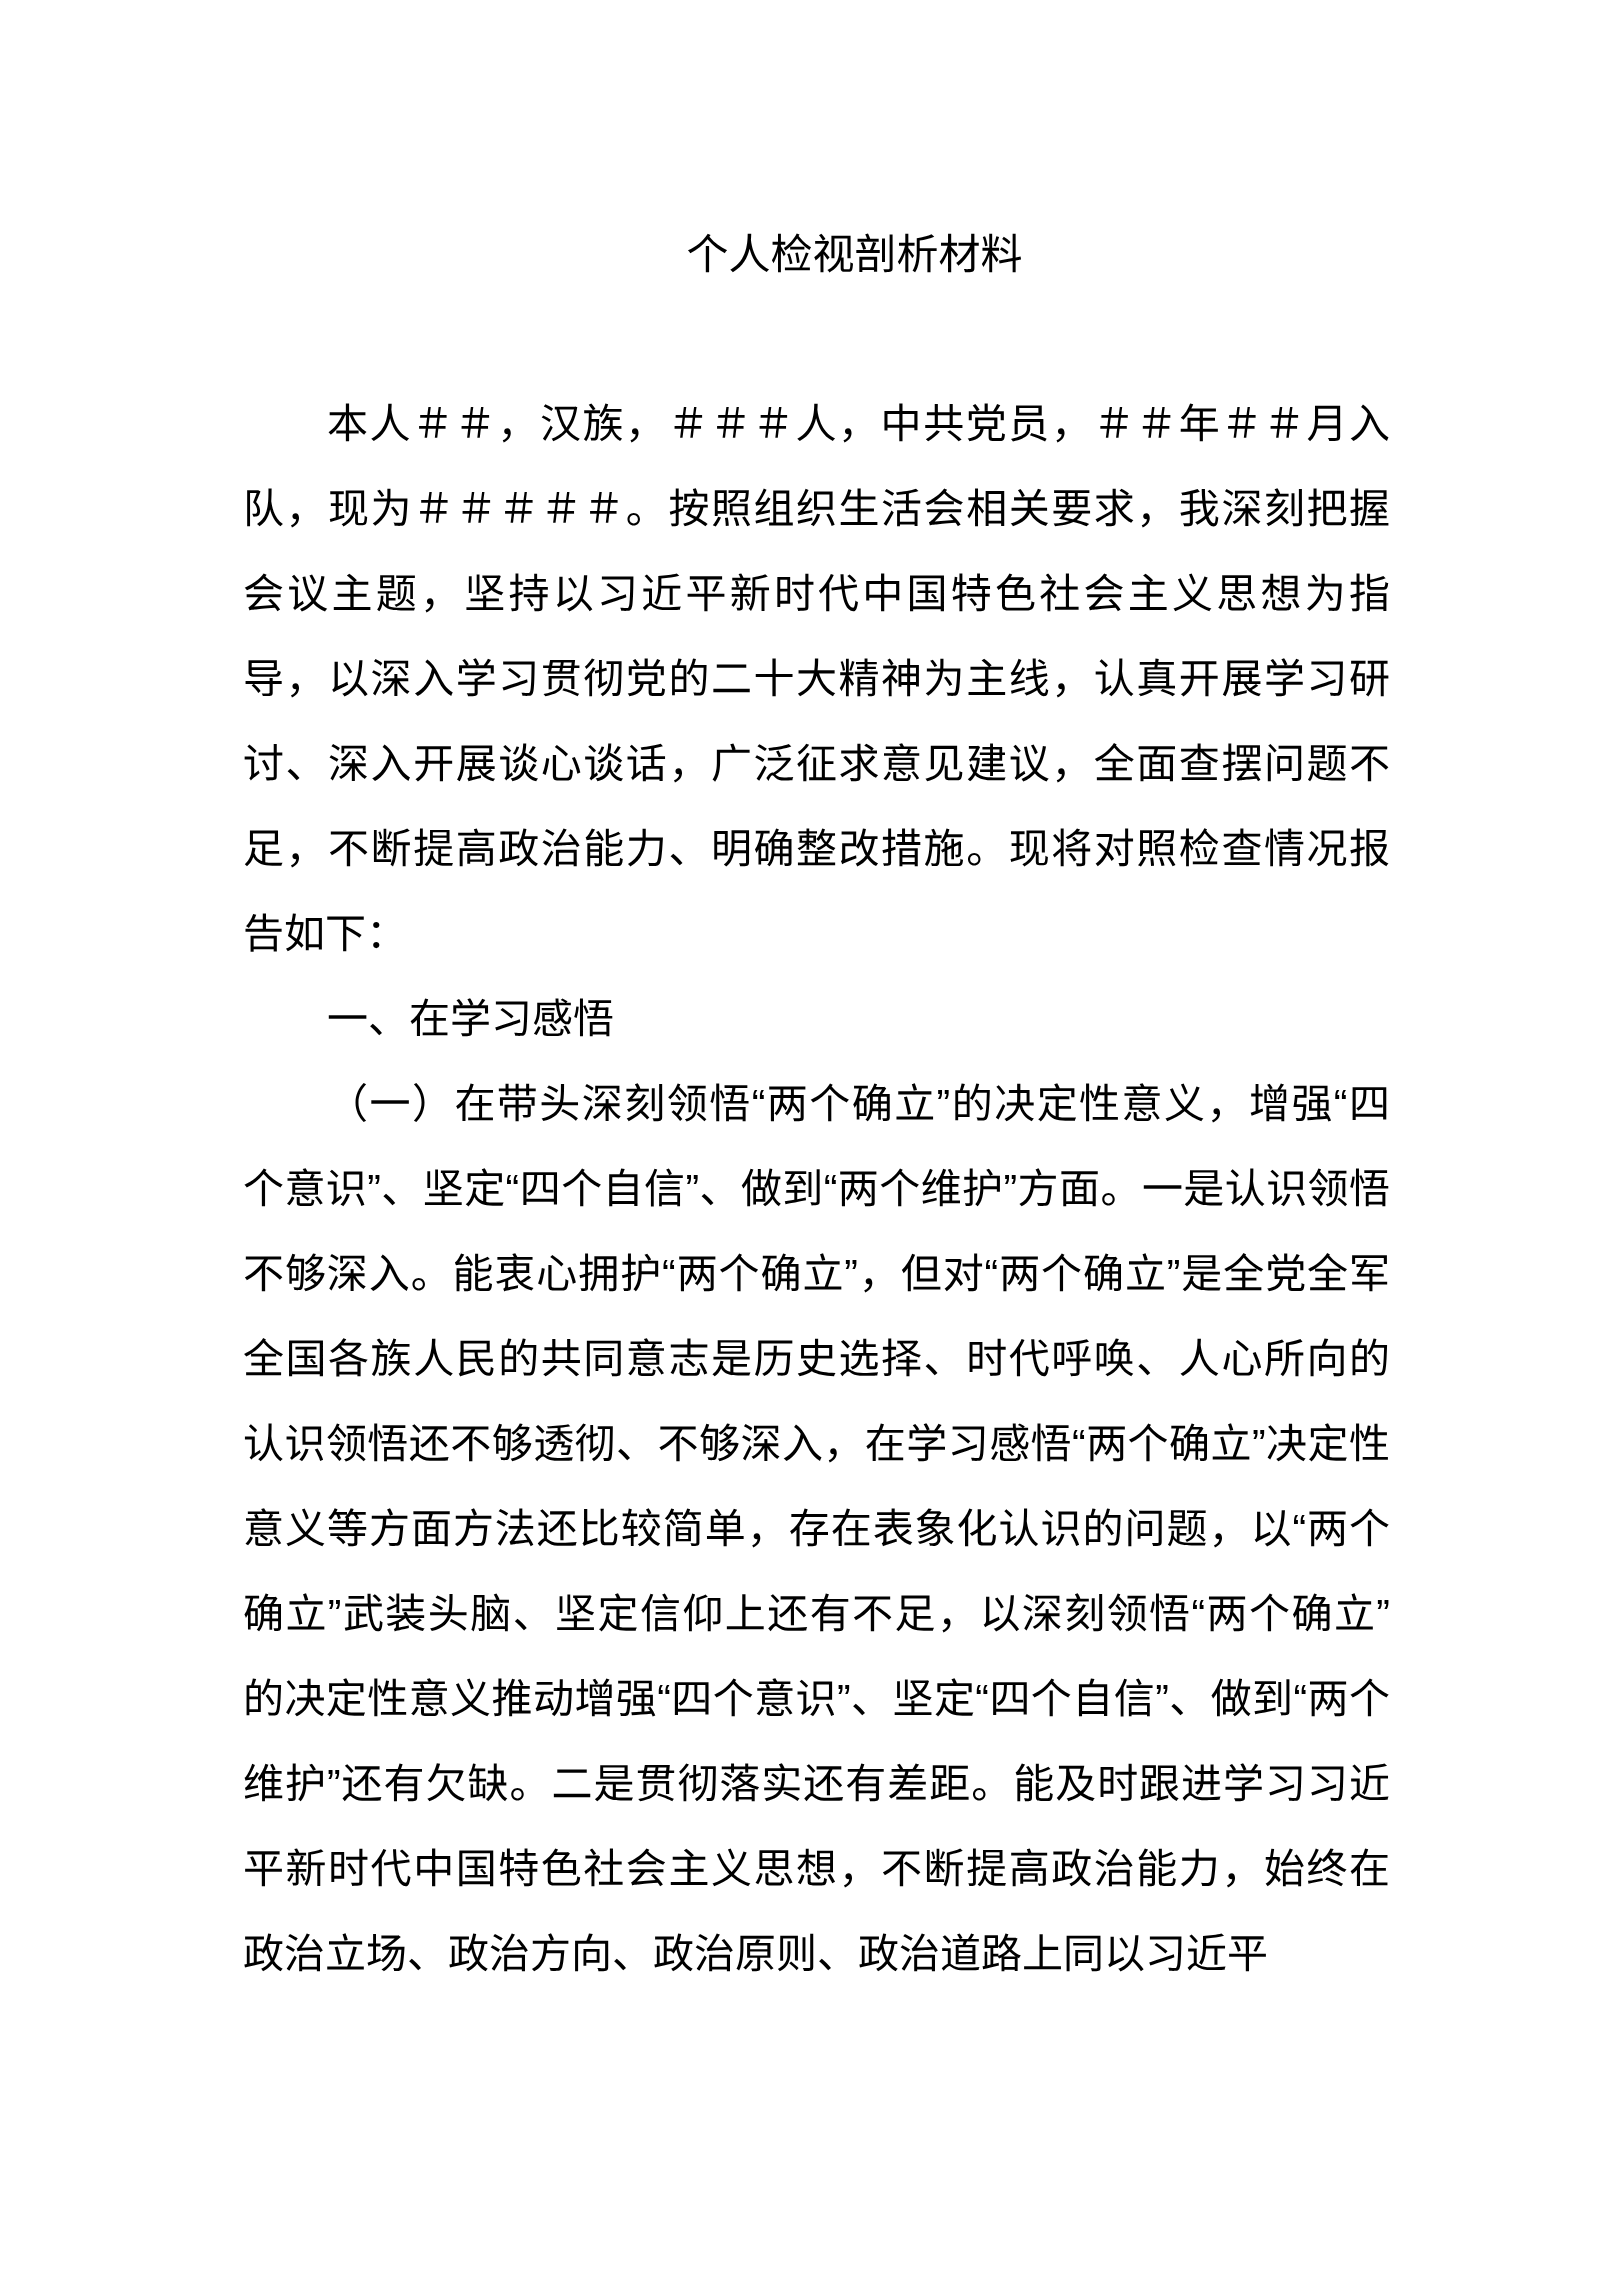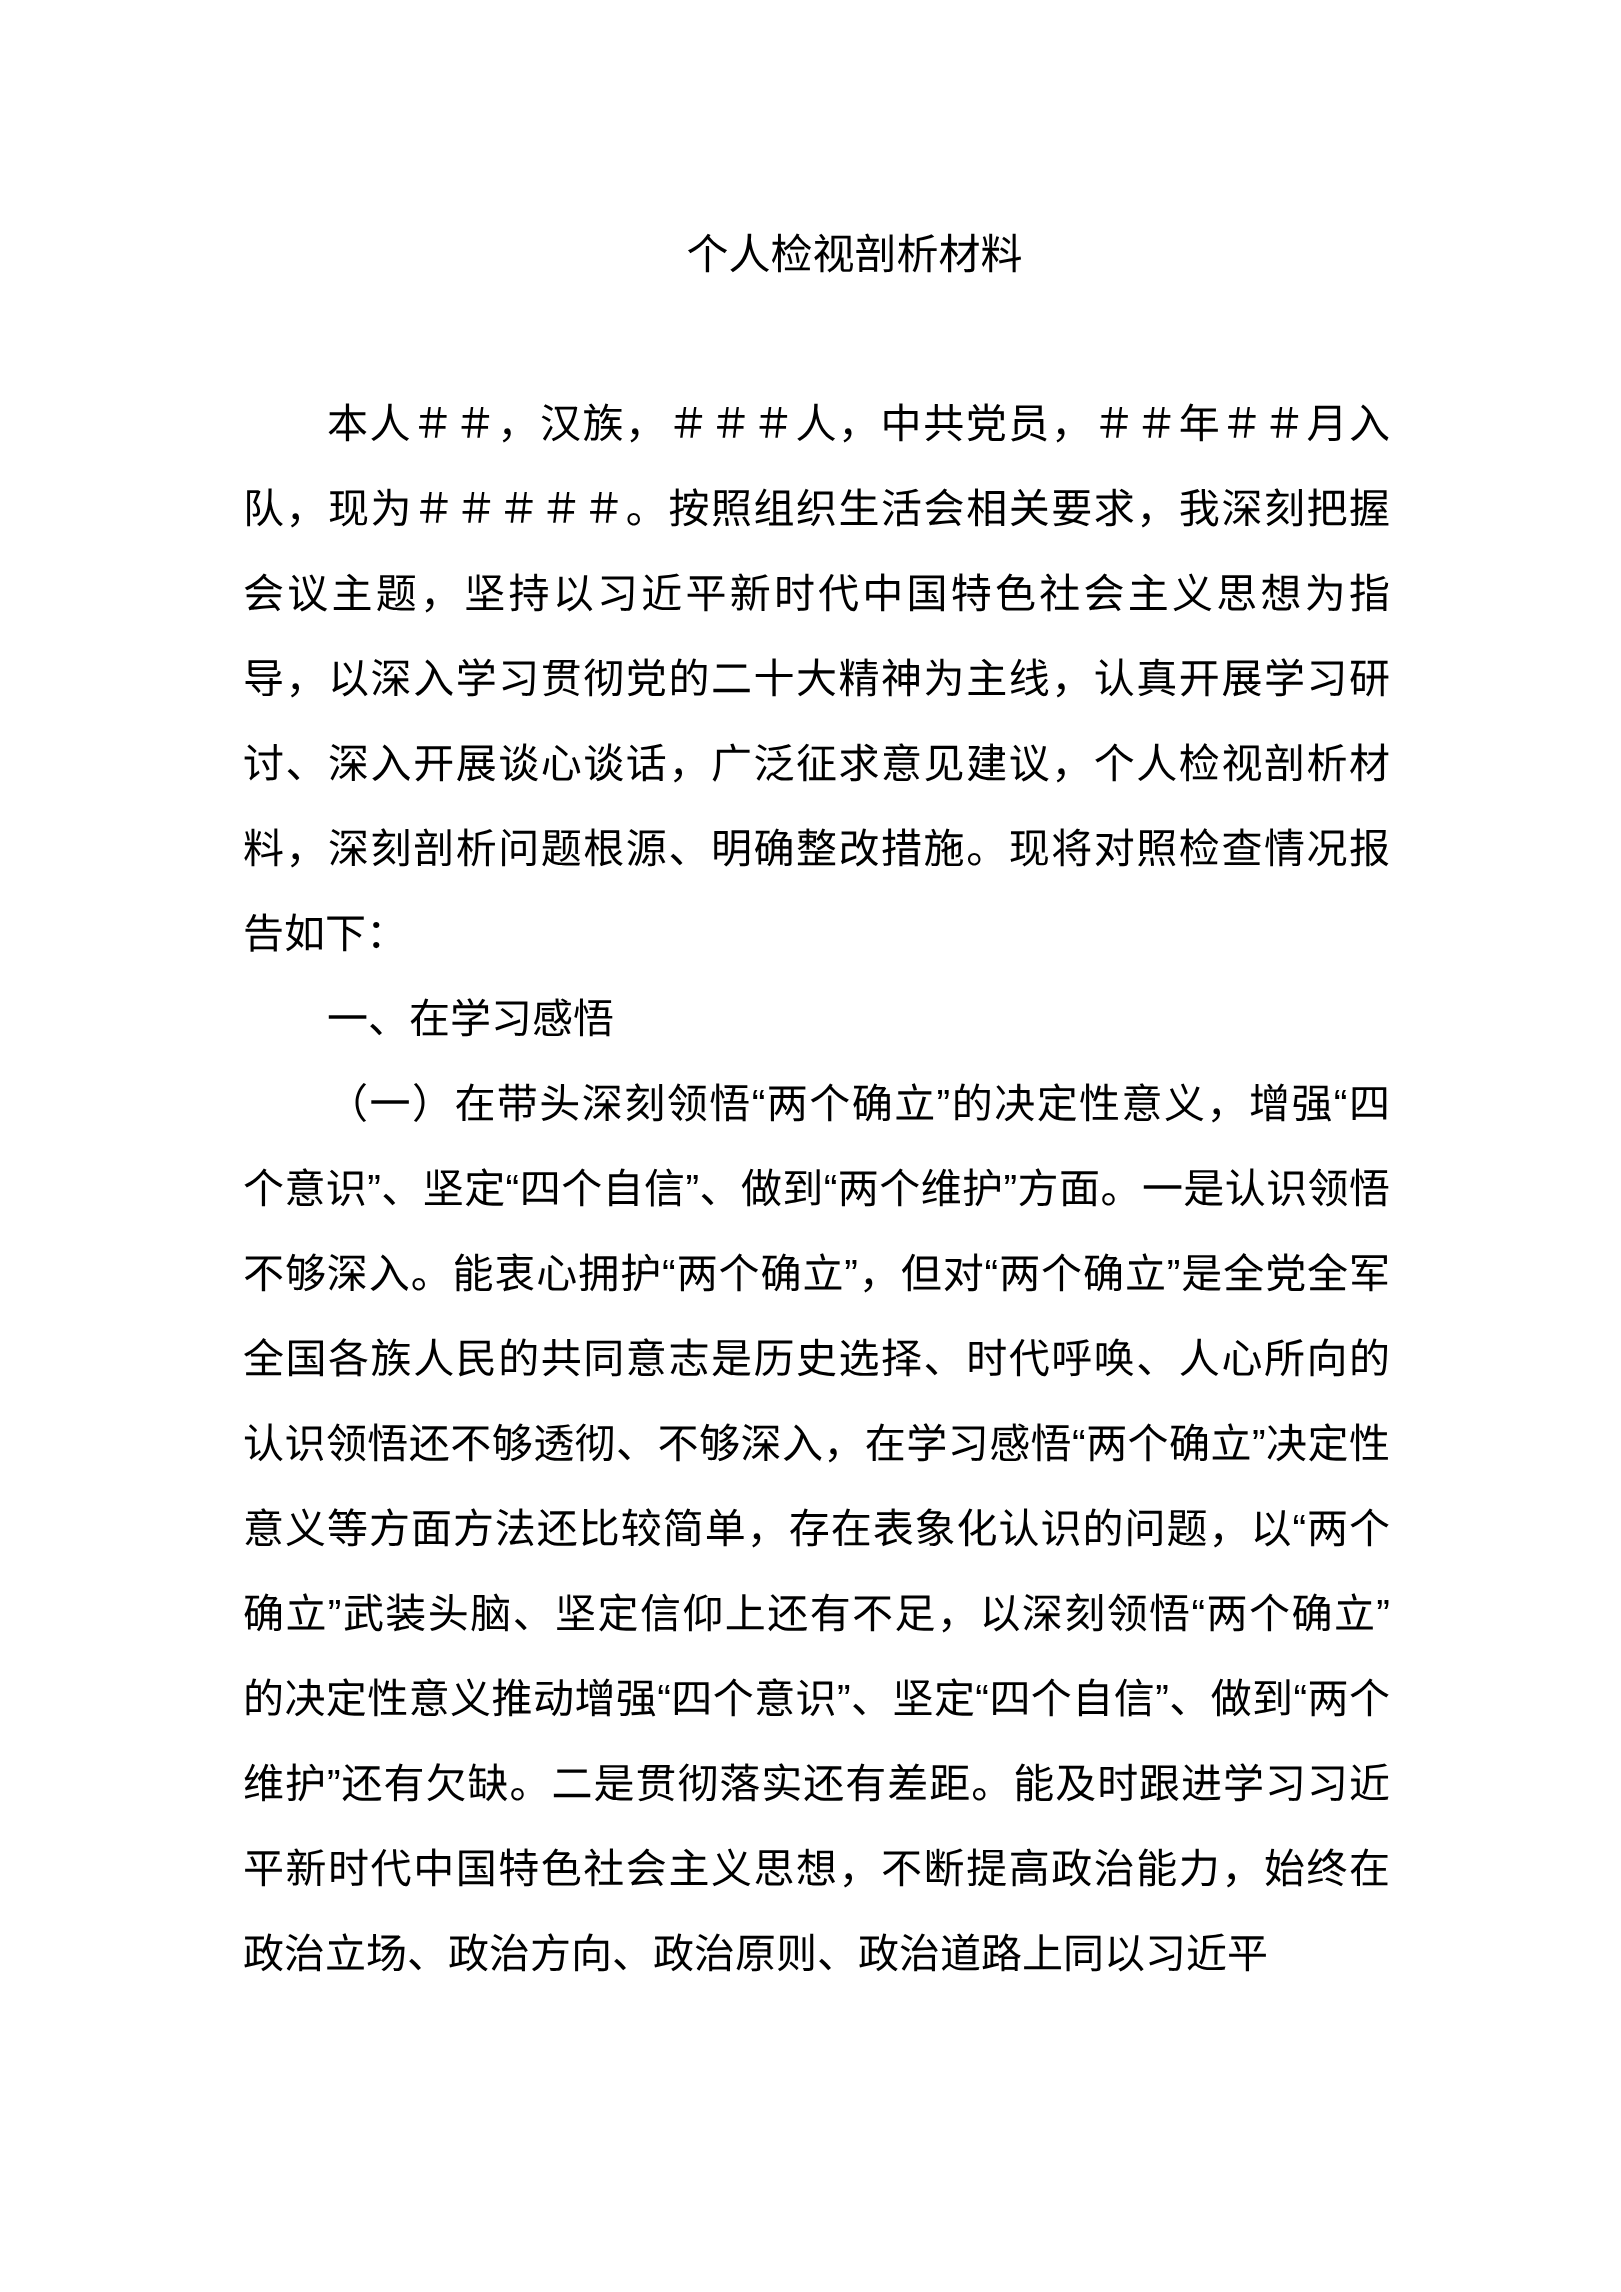--- a/index.html
+++ b/index.html
@@ -57,21 +57,21 @@
   }
 </style>
 </head>
 <body>
 
 <div class="page">
   <div class="doc-body">
 
     <h1 class="doc-title">个人检视剖析材料</h1>
 
-    <p class="para first-indent">本人＃＃，汉族，＃＃＃人，中共党员，＃＃年＃＃月入队，现为＃＃＃＃＃。按照组织生活会相关要求，我深刻把握会议主题，坚持以习近平新时代中国特色社会主义思想为指导，以深入学习贯彻党的二十大精神为主线，认真开展学习研讨、深入开展谈心谈话，广泛征求意见建议，个人检视剖析材料，深刻剖析问题根源、明确整改措施。现将对照检查情况报告如下：</p>
+    <p class="para first-indent">本人＃＃，汉族，＃＃＃人，中共党员，＃＃年＃＃月入队，现为＃＃＃＃＃。按照组织生活会相关要求，我深刻把握会议主题，坚持以习近平新时代中国特色社会主义思想为指导，以深入学习贯彻党的二十大精神为主线，认真开展学习研讨、深入开展谈心谈话，广泛征求意见建议，全面查摆问题不足，不断提高政治能力、明确整改措施。现将对照检查情况报告如下：</p>
 
     <p class="section-heading">一、在学习感悟</p>
 
     <p class="para first-indent">（一）在带头深刻领悟“两个确立”的决定性意义，增强“四个意识”、坚定“四个自信”、做到“两个维护”方面。一是认识领悟不够深入。能衷心拥护“两个确立”，但对“两个确立”是全党全军全国各族人民的共同意志是历史选择、时代呼唤、人心所向的认识领悟还不够透彻、不够深入，在学习感悟“两个确立”决定性意义等方面方法还比较简单，存在表象化认识的问题，以“两个确立”武装头脑、坚定信仰上还有不足，以深刻领悟“两个确立”的决定性意义推动增强“四个意识”、坚定“四个自信”、做到“两个维护”还有欠缺。二是贯彻落实还有差距。能及时跟进学习习近平新时代中国特色社会主义思想，不断提高政治能力，始终在政治立场、政治方向、政治原则、政治道路上同以习近平</p>
 
   </div>
 </div>
 
 
 </body></html>

